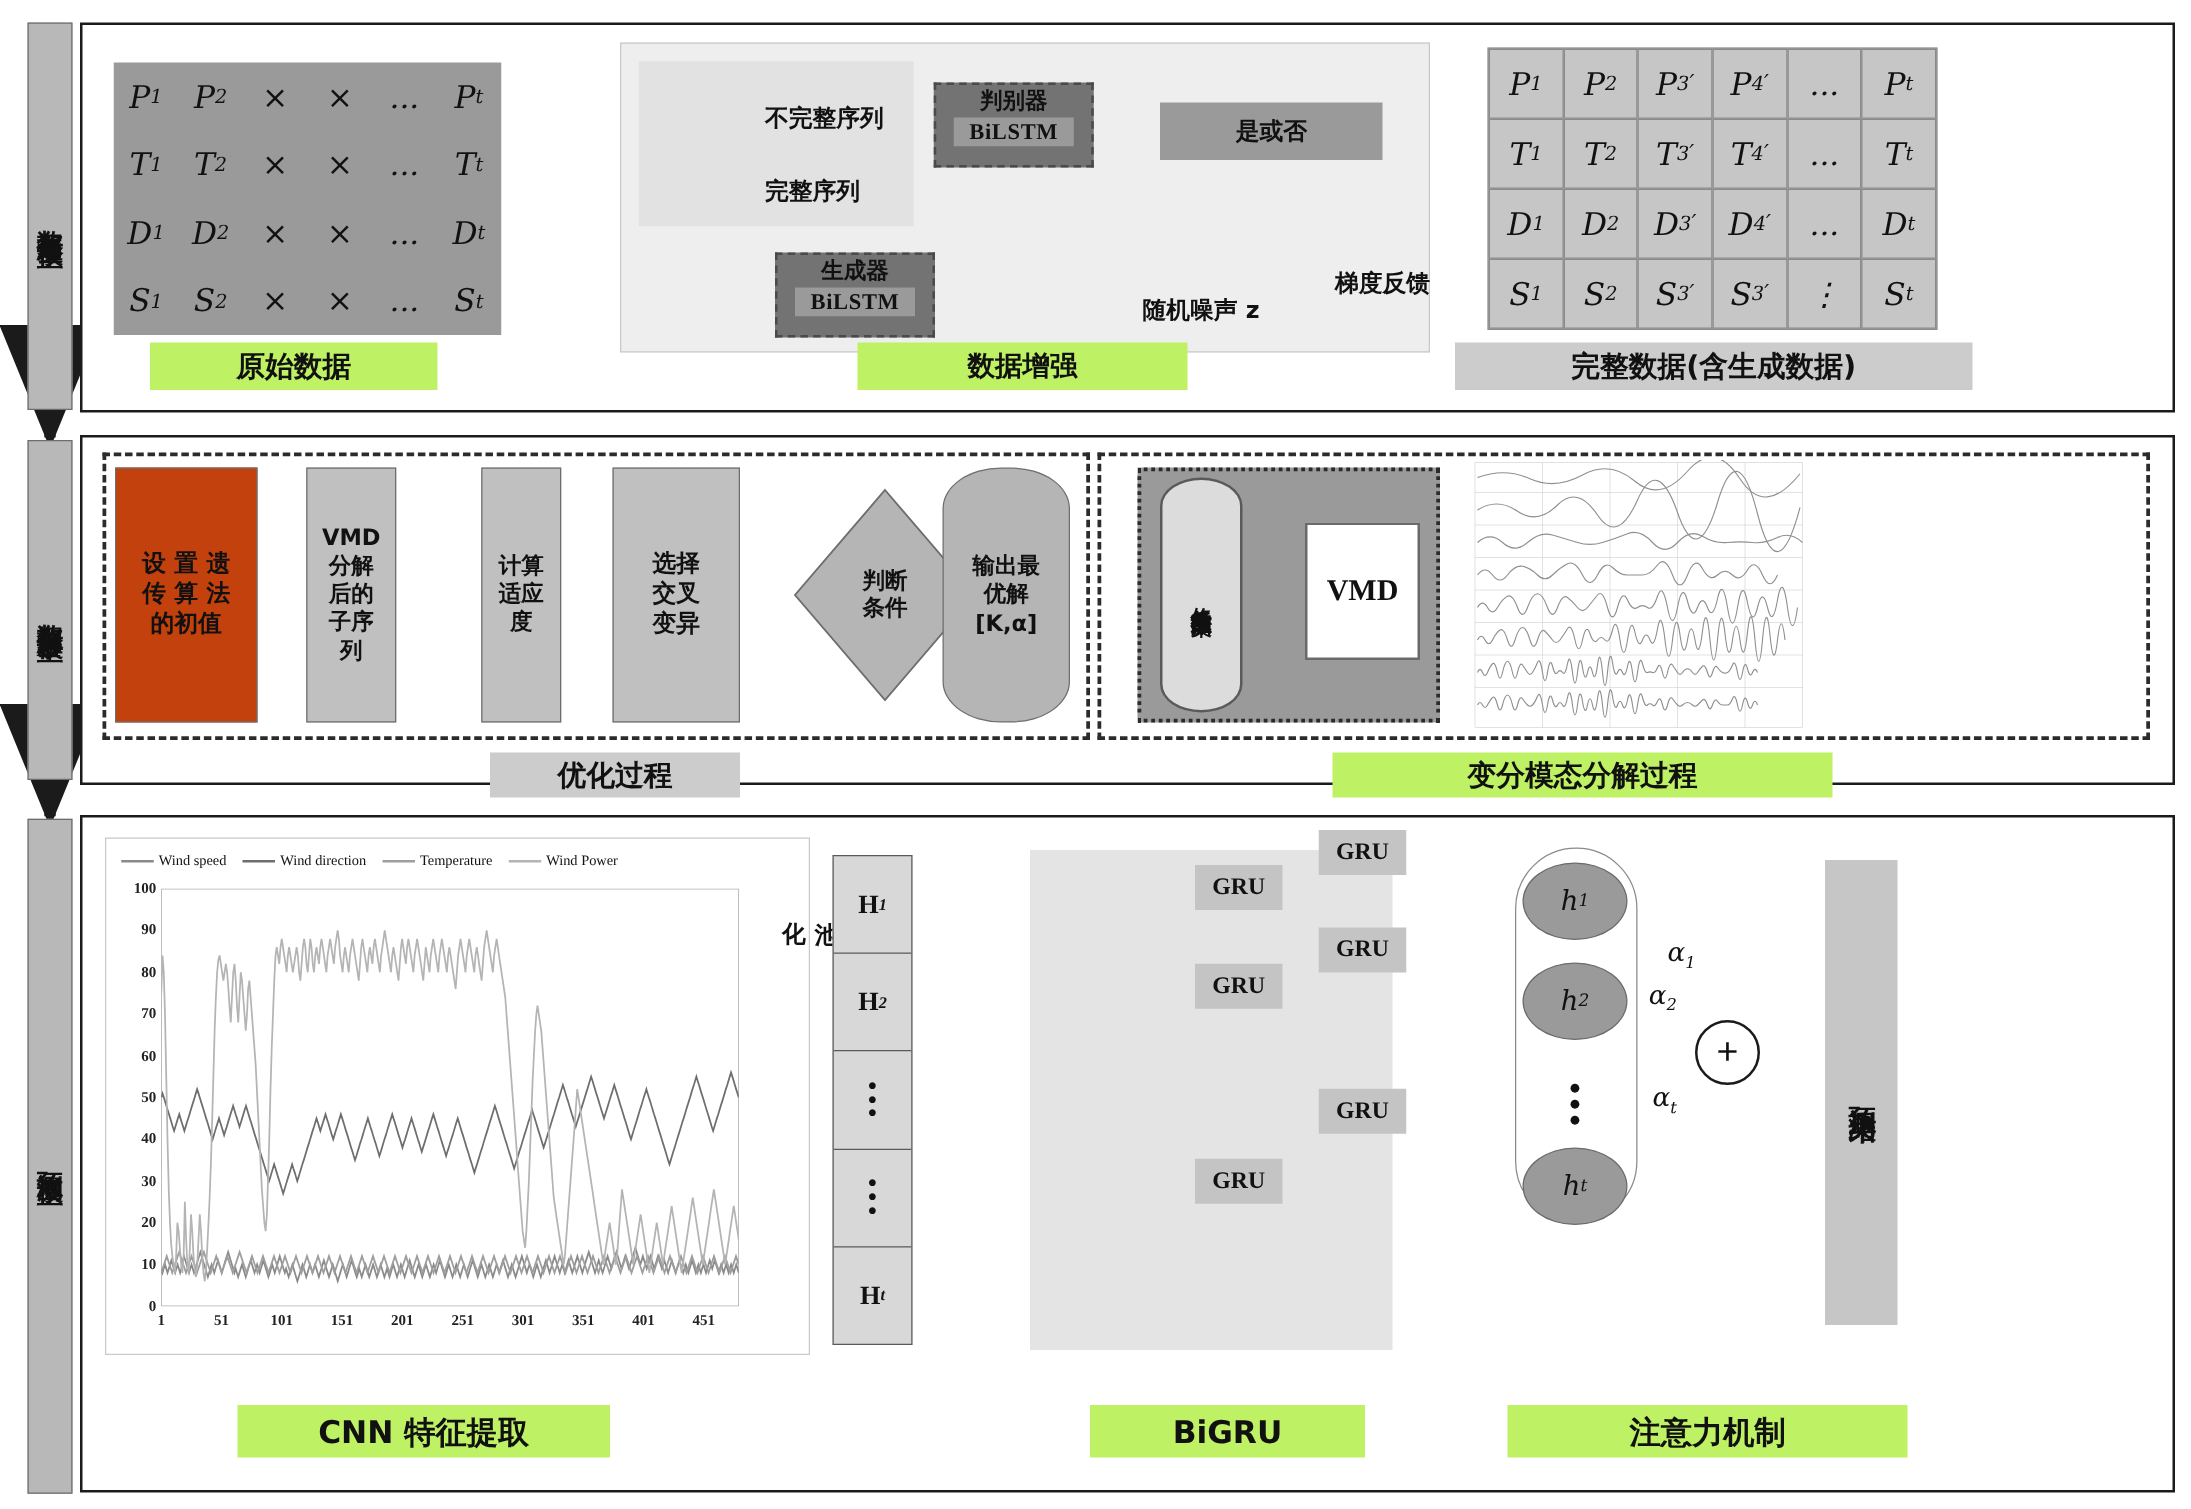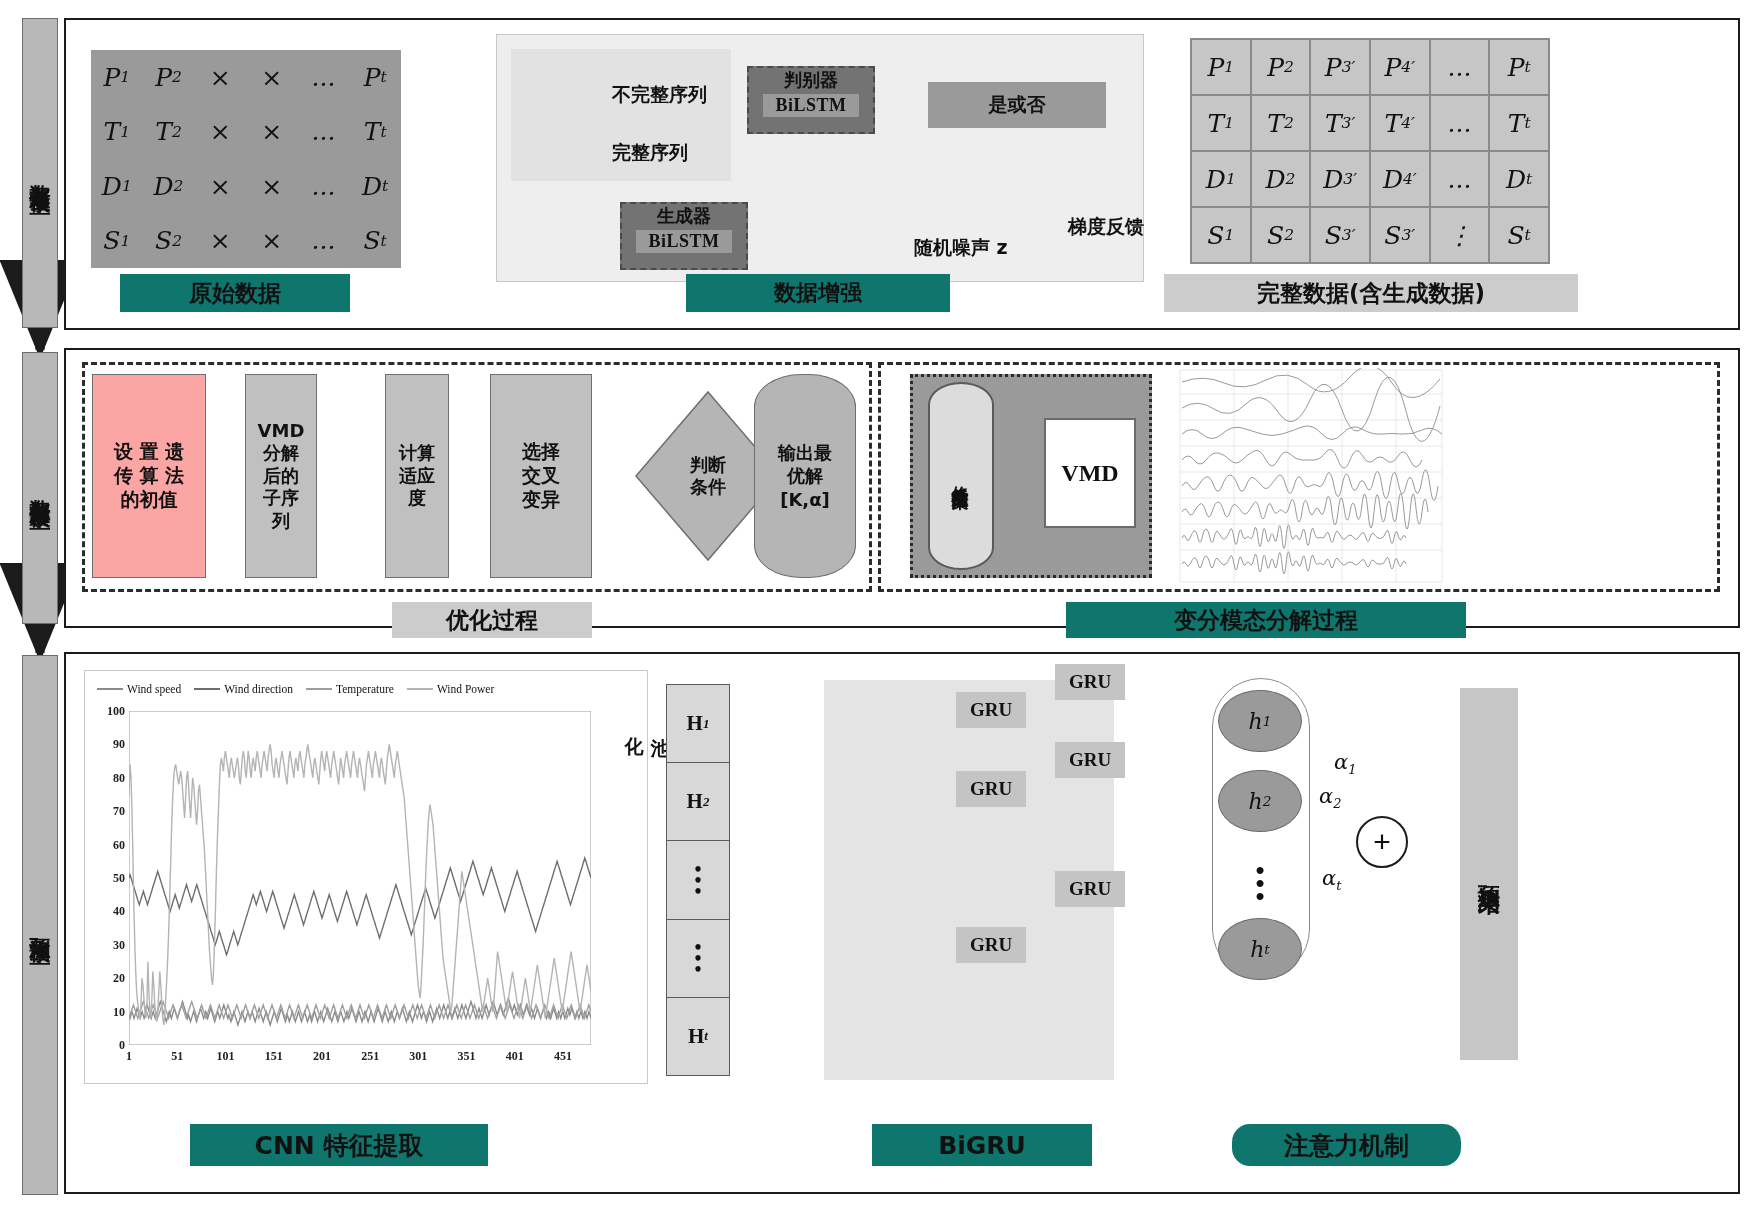--- a/index.html
+++ b/index.html
@@ -33,21 +33,21 @@
   }
 
   
   .chip {
     position:absolute;
     display:flex; align-items:center; justify-content:center;
     font-family:"DejaVu Sans", sans-serif;
     font-weight:bold; color:#111;
     white-space:nowrap;
   }
-  .chip-dark { background:#0f766e; }
+  .chip-dark { background:#bef264; }
   .chip-light { background:#cccccc; }
 
   
   .matrix { position:absolute; display:grid; }
   .matrix .cell {
     display:flex; align-items:center; justify-content:center;
     font-family:"DejaVu Serif", serif; font-style:italic;
     font-size:25px; color:#111;
   }
   .m-plain { background:#9a9a9a; }
@@ -93,21 +93,21 @@
   }
 
   
   .fbox {
     position:absolute; background:#c0c0c0; border:1px solid #6e6e6e;
     display:flex; align-items:center; justify-content:center;
     text-align:center; color:#111;
     font-family:"DejaVu Sans", sans-serif; font-weight:bold;
     line-height:1.25;
   }
-  .fbox.dark { background:#fca5a5; }
+  .fbox.dark { background:#c2410c; }
   .diamond {
     position:absolute;
     display:flex; align-items:center; justify-content:center;
   }
   .diamond .dtxt {
     position:relative; z-index:2; text-align:center;
     font-family:"DejaVu Sans", sans-serif; font-weight:bold;
     font-size:18px; line-height:1.2; color:#111;
   }
   .ellipse-box {
@@ -624,18 +624,18 @@
     <div class="result-box" style="left:1394px;top:34px;width:58px;height:372px;">
       <span class="result-text">预测结果</span>
     </div>
 
     <div class="chip chip-dark" style="left:124px;top:470px;width:298px;height:42px;font-size:25px;">
       <span>CNN 特征提取</span>
     </div>
     <div class="chip chip-dark" style="left:806px;top:470px;width:220px;height:42px;font-size:25px;">
       <span>BiGRU</span>
     </div>
-    <div class="chip chip-dark" style="left:1166px;top:470px;width:229px;height:42px;font-size:25px;border-radius:18px;">
+    <div class="chip chip-dark" style="left:1140px;top:470px;width:320px;height:42px;font-size:25px;">
       <span>注意力机制</span>
     </div>
   </div>
 
 </div>
 
 </body></html>

